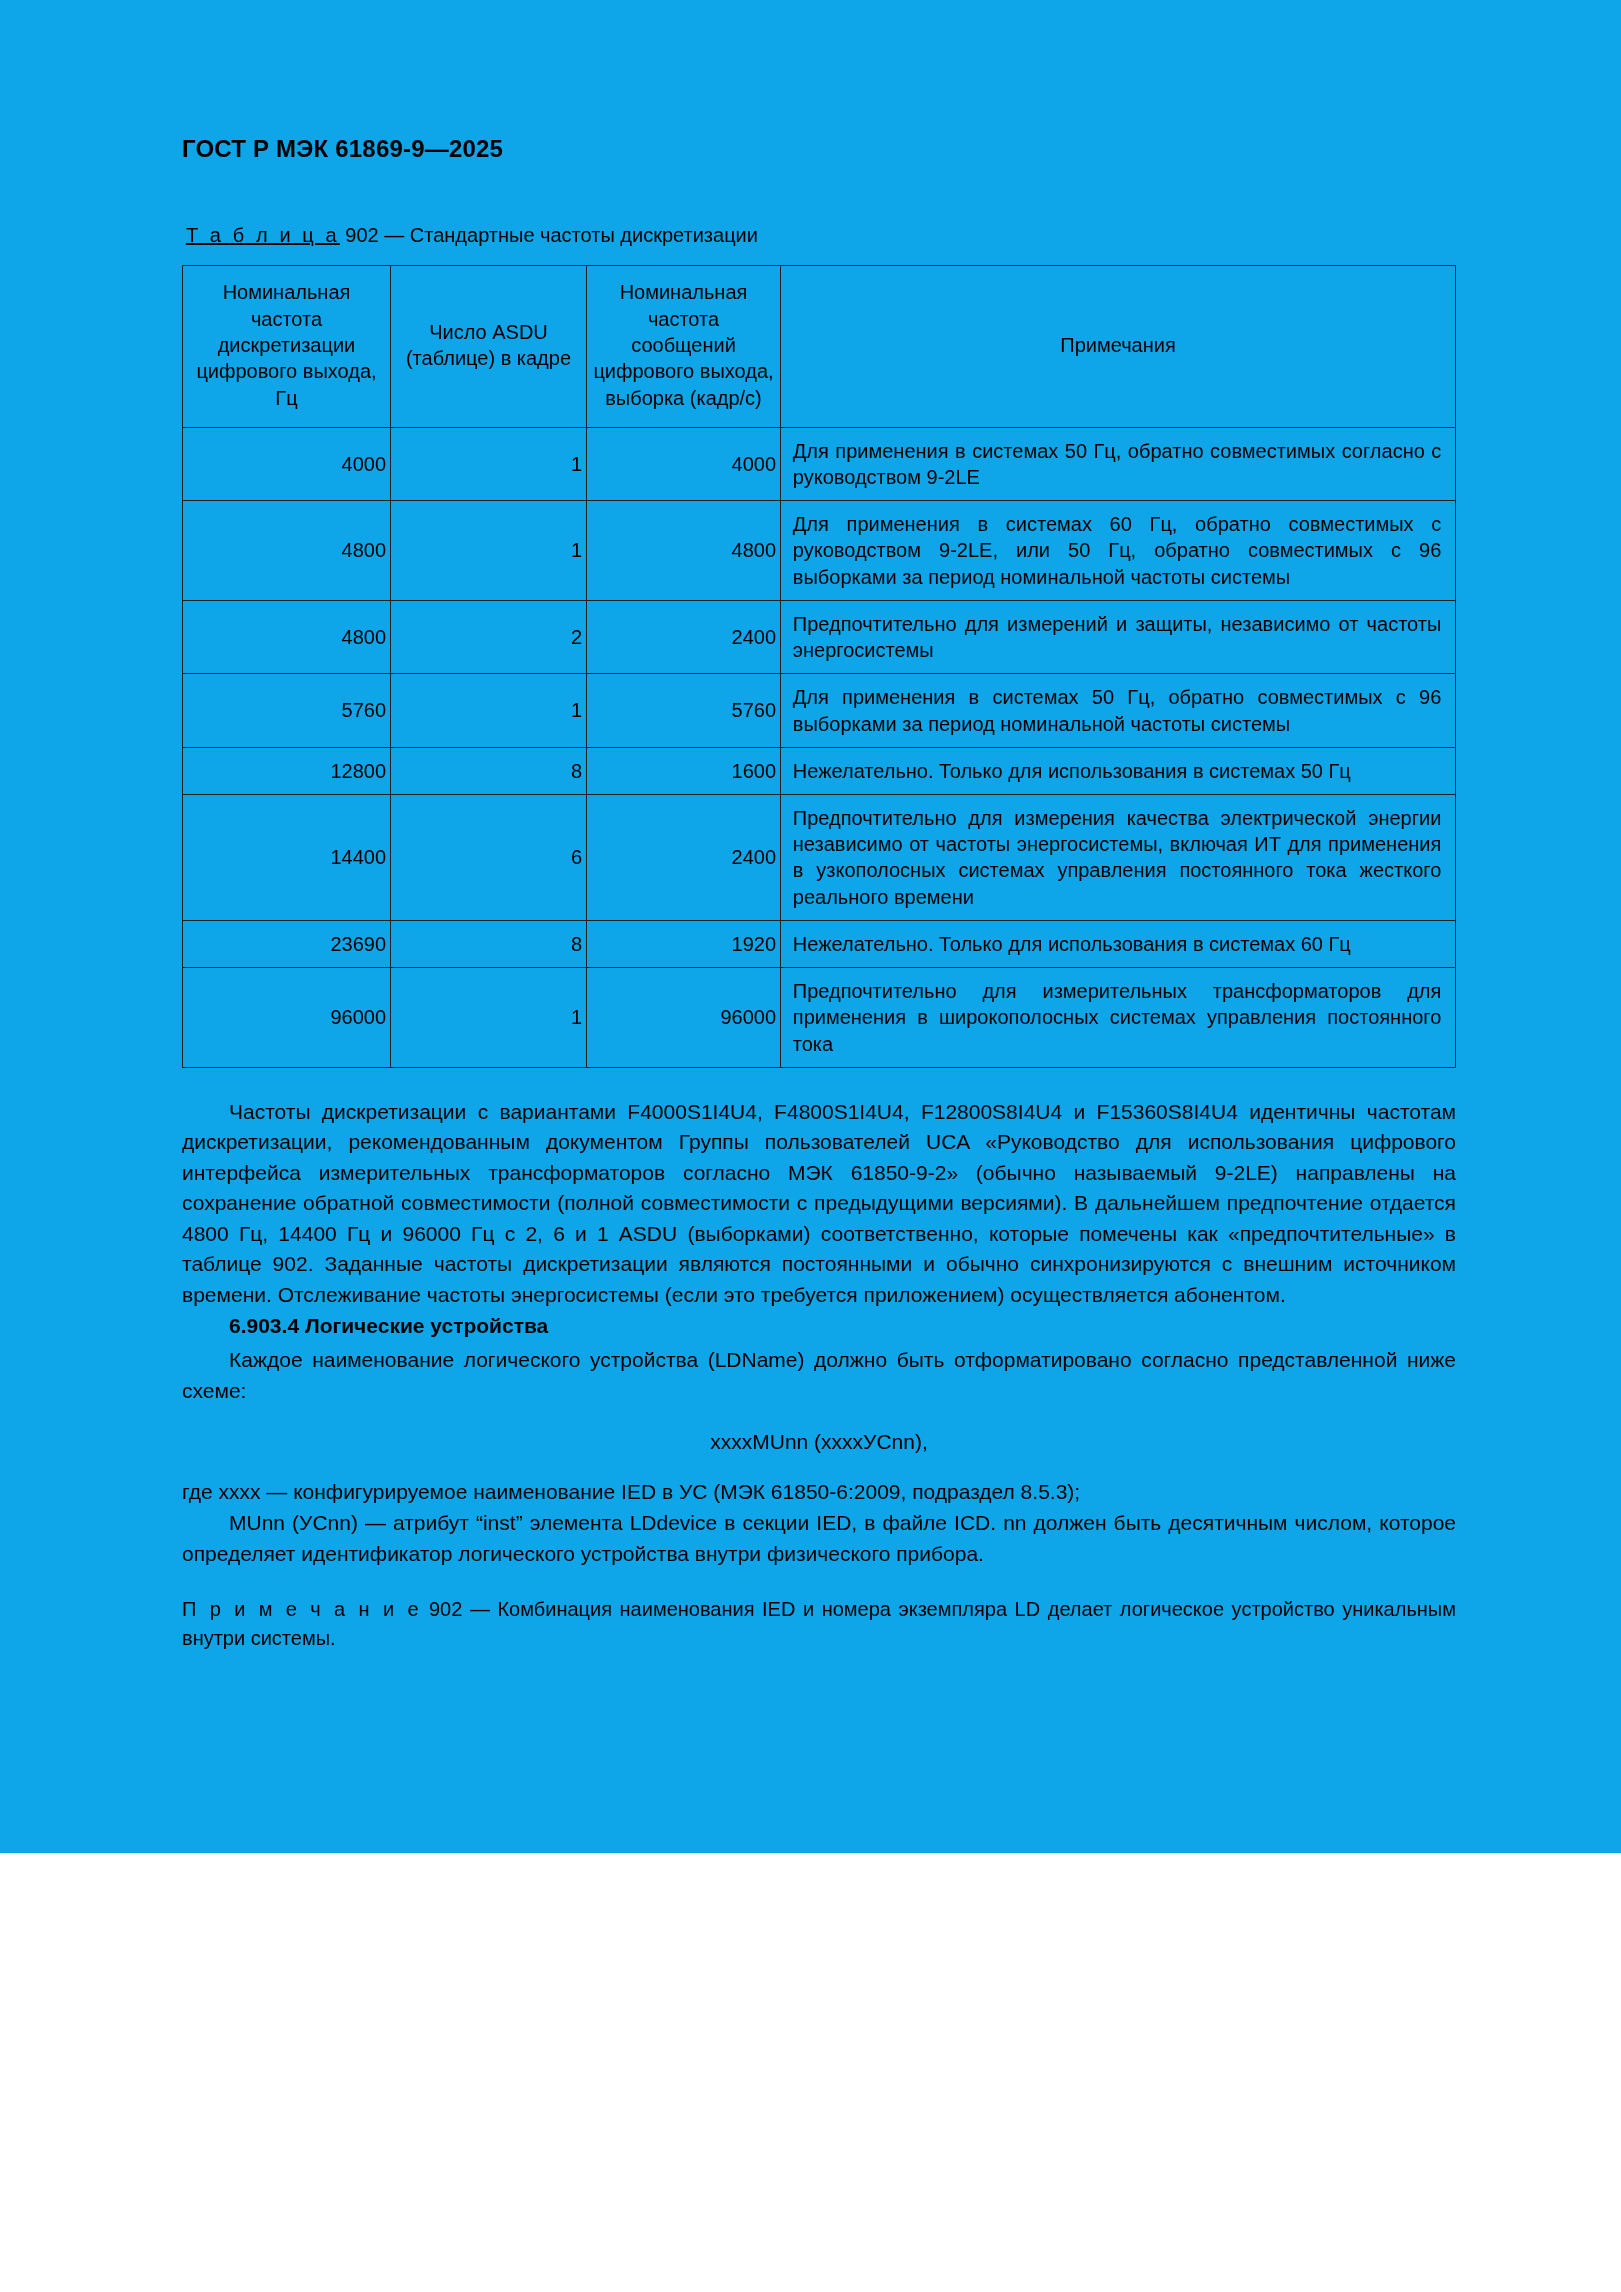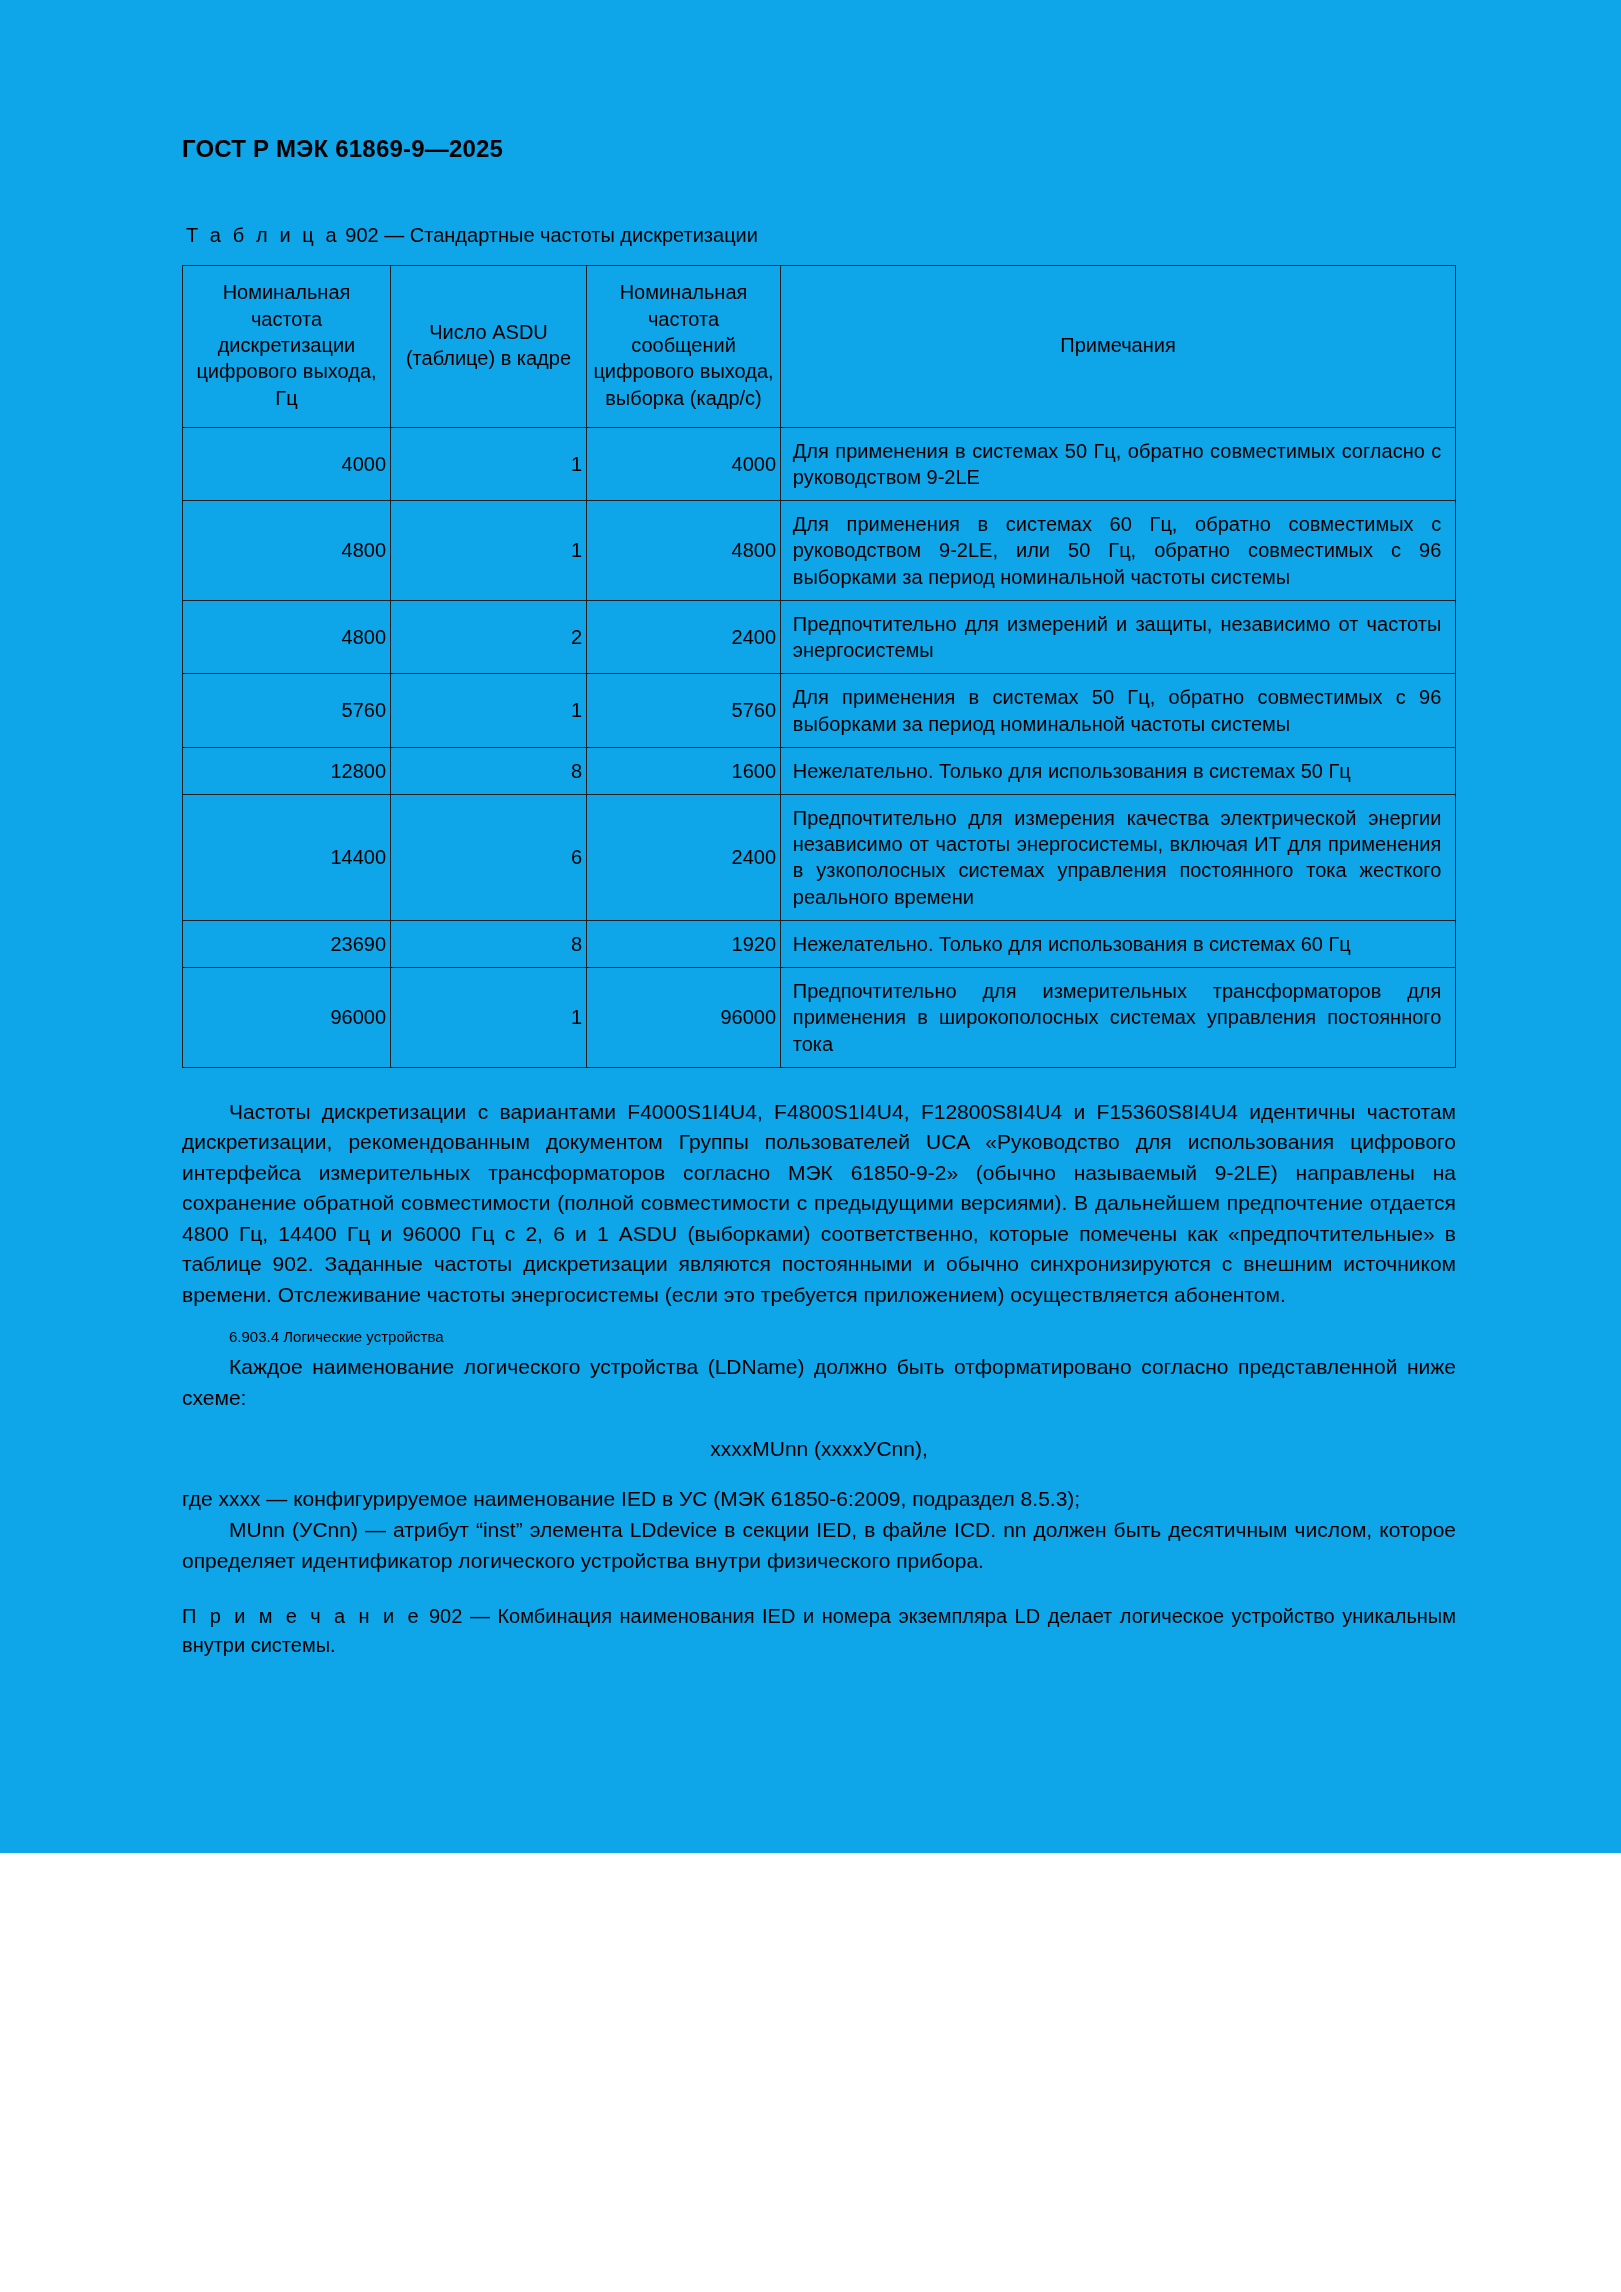--- a/index.html
+++ b/index.html
@@ -31,20 +31,21 @@
     font-weight: bold;
     letter-spacing: 0.2px;
   }
   .table-caption {
     margin-top: 61px;
     margin-left: 3.9px;
     font-size: 20px;
   }
   .table-caption .spaced {
     letter-spacing: 3.1px;
+    text-decoration: underline;
   }
   table.freq {
     margin-top: 17.6px;
     border-collapse: collapse;
     width: 1273px;
     table-layout: fixed;
   }
   table.freq th, table.freq td {
     border: 1.6px solid #231f20;
     font-size: 20px;
@@ -82,23 +83,23 @@
     margin-top: 0;
     margin-bottom: 0;
   }
   .para.first {
     margin-top: 29px;
   }
   .indent {
     text-indent: 47px;
   }
   .heading-sub {
-    font-weight: normal;
-    font-size: 15px;
-    margin-top: 17px;
+    font-weight: bold;
+    font-size: 21px;
+    margin-top: 3px;
     text-indent: 47px;
   }
   .centered-formula {
     text-align: center;
     font-size: 21px;
     margin-top: 23.5px;
     margin-bottom: 23.5px;
   }
   .note-block {
     font-size: 20px;

